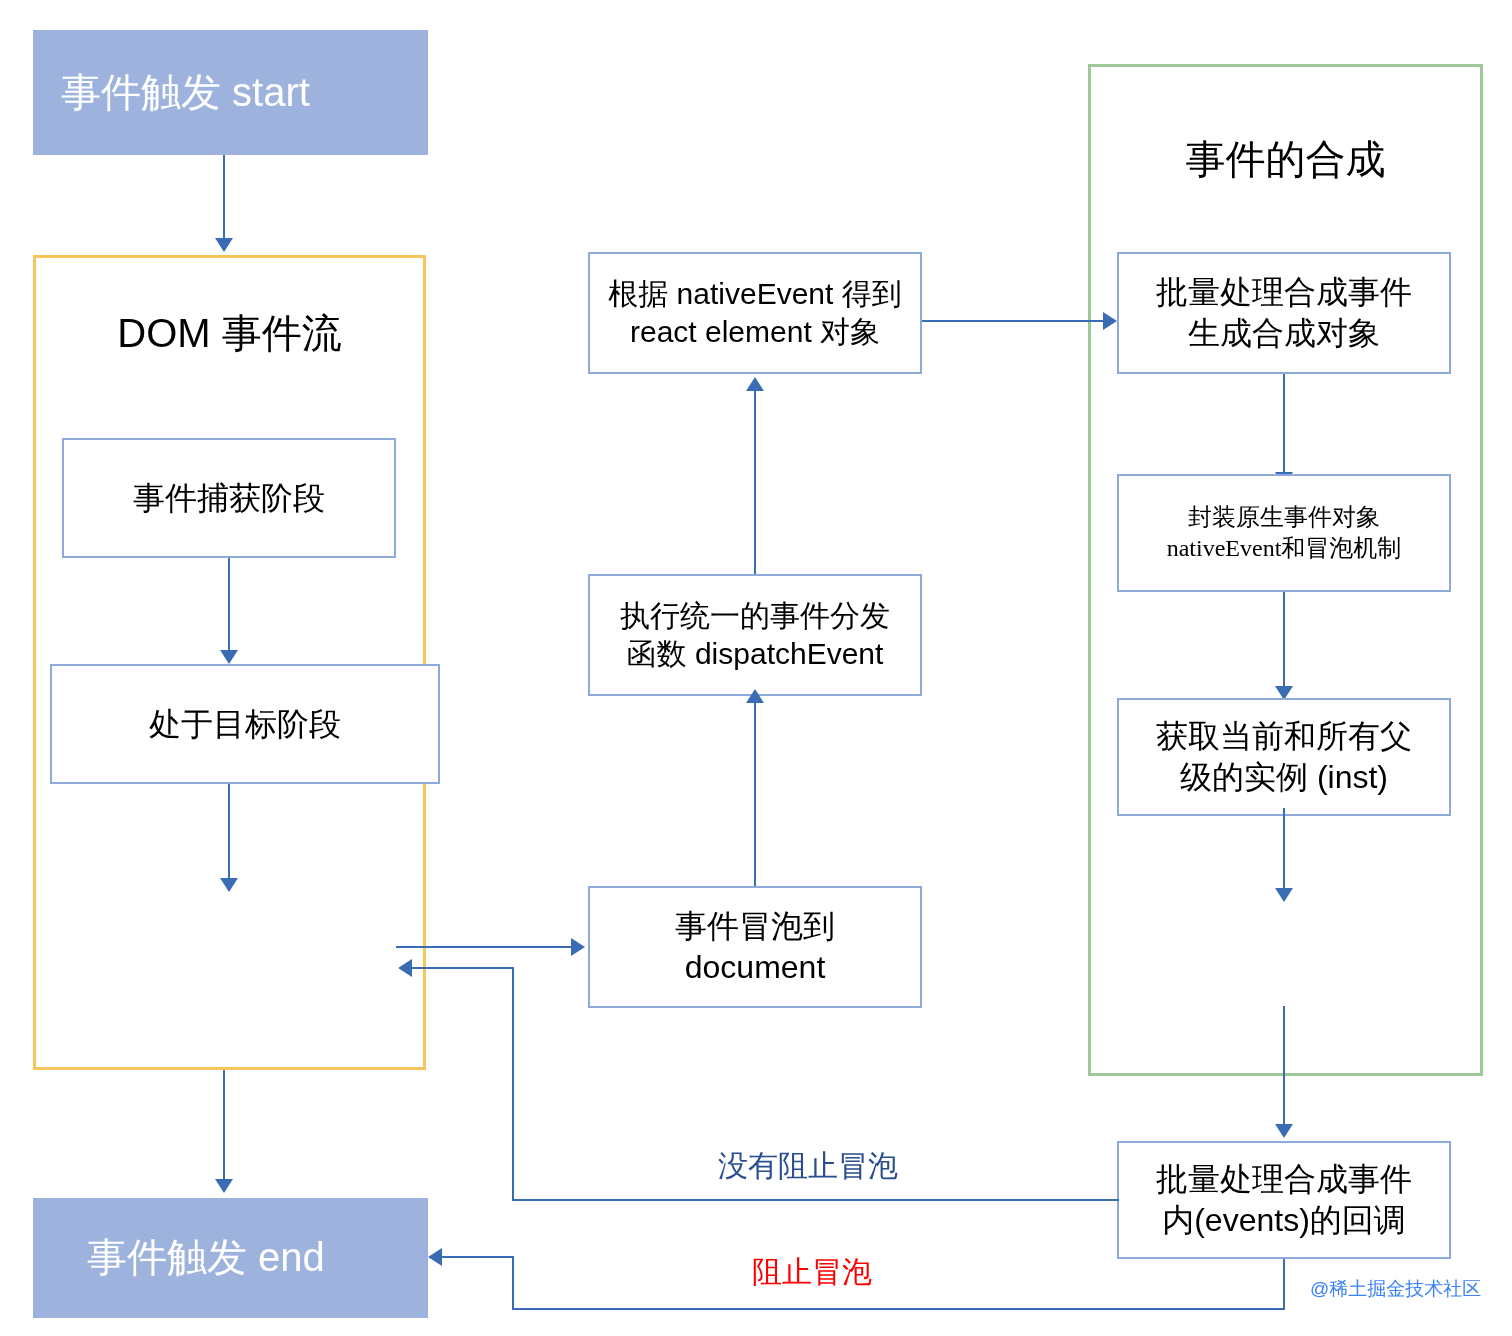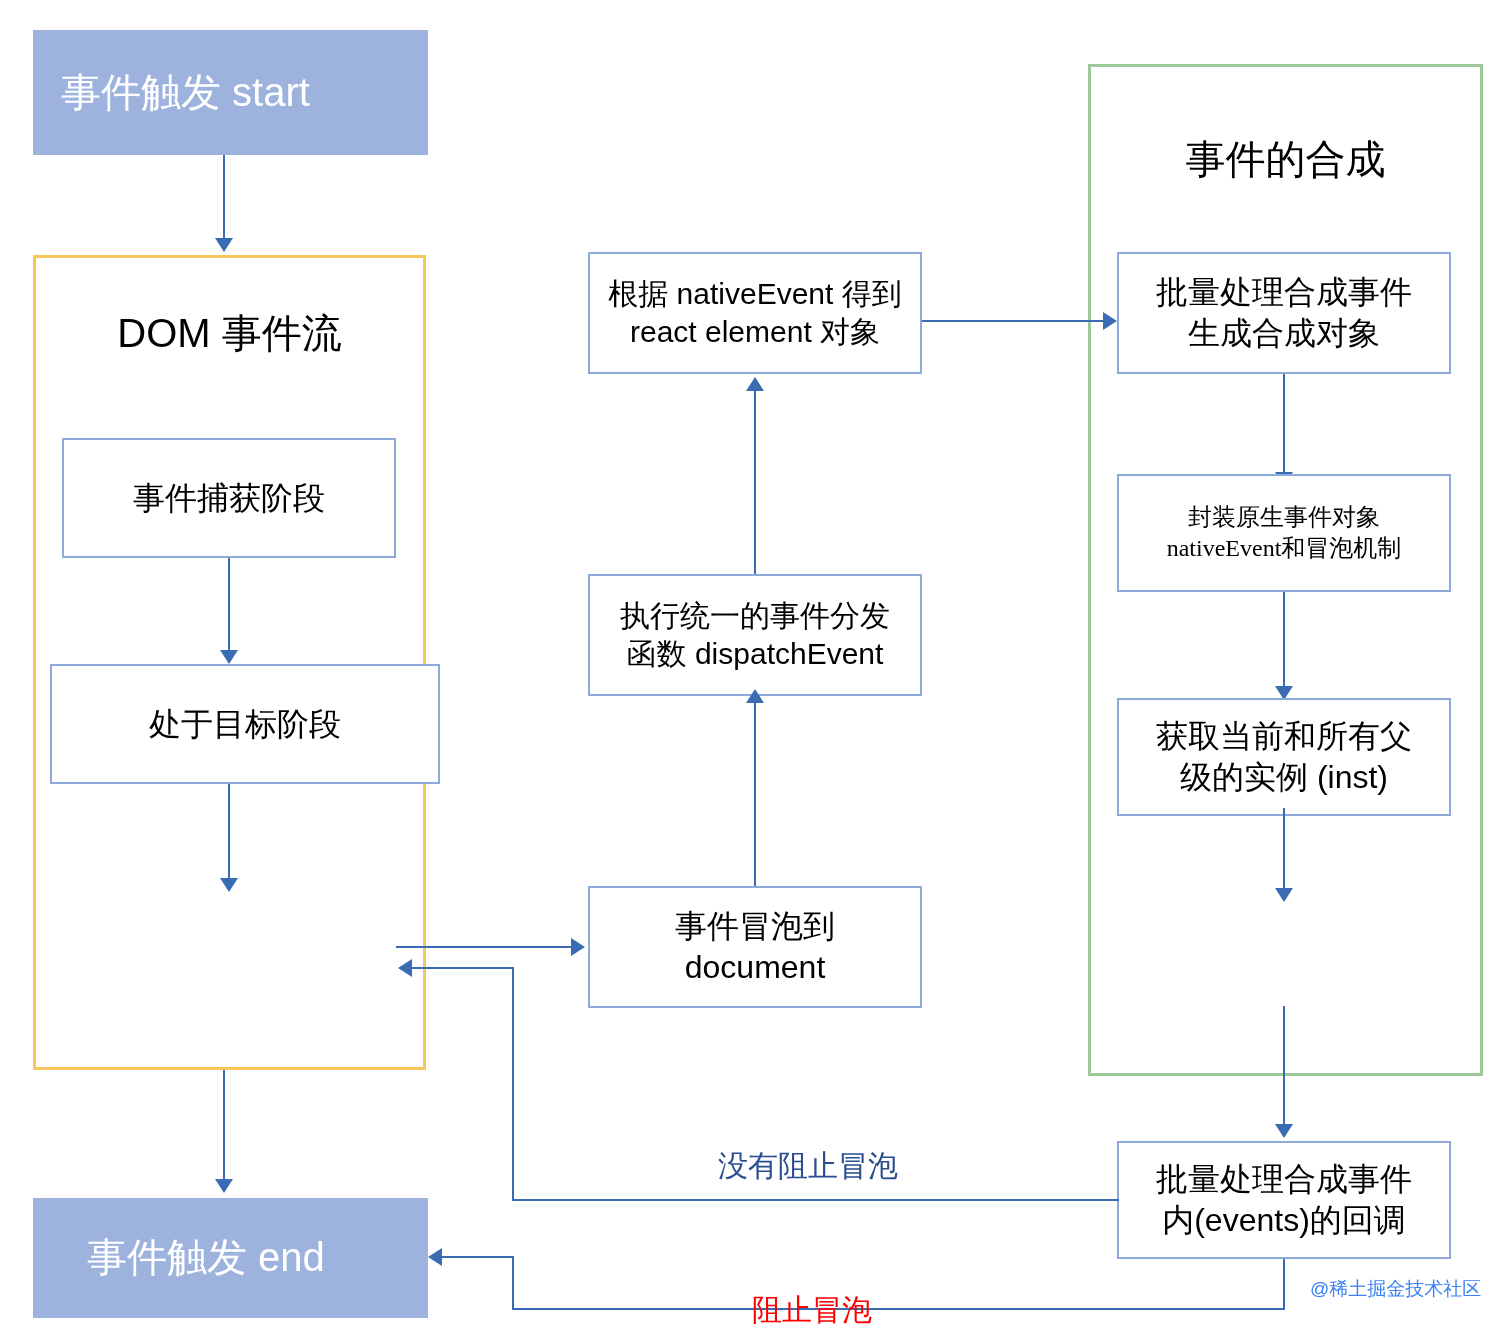--- a/index.html
+++ b/index.html
@@ -209,17 +209,17 @@
   <div class="arrow left" style="left:398px; top:959px;"></div>
 
   <div class="edge-label blue" style="left:718px; top:1146px; font-size:30px;">没有阻止冒泡</div>
 
   <div class="edge v" style="left:1283px; top:1259px; height:51px;"></div>
   <div class="edge h" style="left:512px; top:1308px; width:773px;"></div>
   <div class="edge v" style="left:512px; top:1256px; height:54px;"></div>
   <div class="edge h" style="left:442px; top:1256px; width:72px;"></div>
   <div class="arrow left" style="left:428px; top:1248px;"></div>
 
-  <div class="edge-label red" style="left:752px; top:1252px; font-size:30px;margin-top:38px;">阻止冒泡</div>
+  <div class="edge-label red" style="left:752px; top:1252px; font-size:30px;">阻止冒泡</div>
 
   <div class="watermark" style="left:1310px; top:1276px; font-size:19px;">@稀土掘金技术社区</div>
 
 </div>
 
 </body></html>

